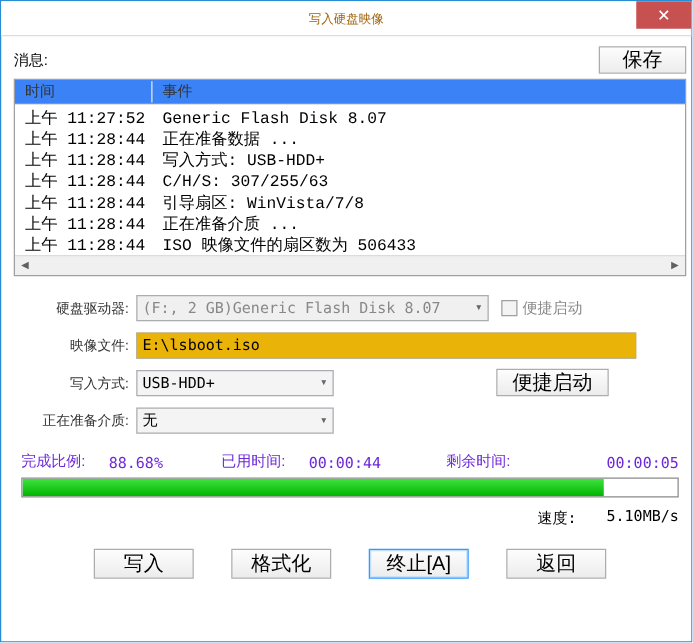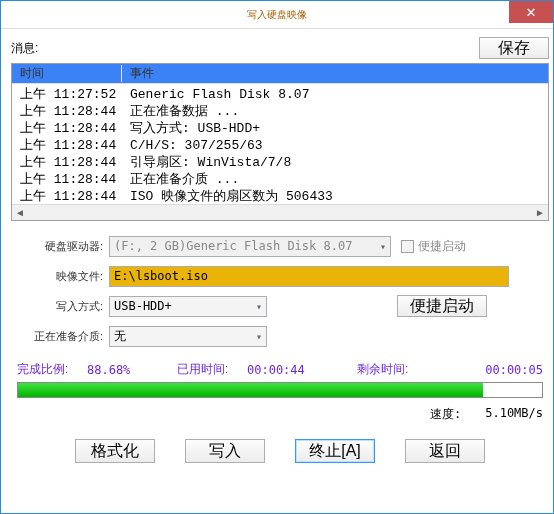--- a/index.html
+++ b/index.html
@@ -313,20 +313,20 @@
         <div class="fill" id="progress-fill" style="width: 88.68%;"></div>
       </div>
     </div>
 
     <div class="speed-row">
       <span>速度:</span>
       <span>5.10MB/s</span>
     </div>
 
     <div class="bottom-buttons">
+      <div class="btn">写入</div>
       <div class="btn">格式化</div>
-      <div class="btn">写入</div>
       <div class="btn focus">终止[A]</div>
       <div class="btn">返回</div>
     </div>
 
   </div>
 </div>
 
 </body></html>

